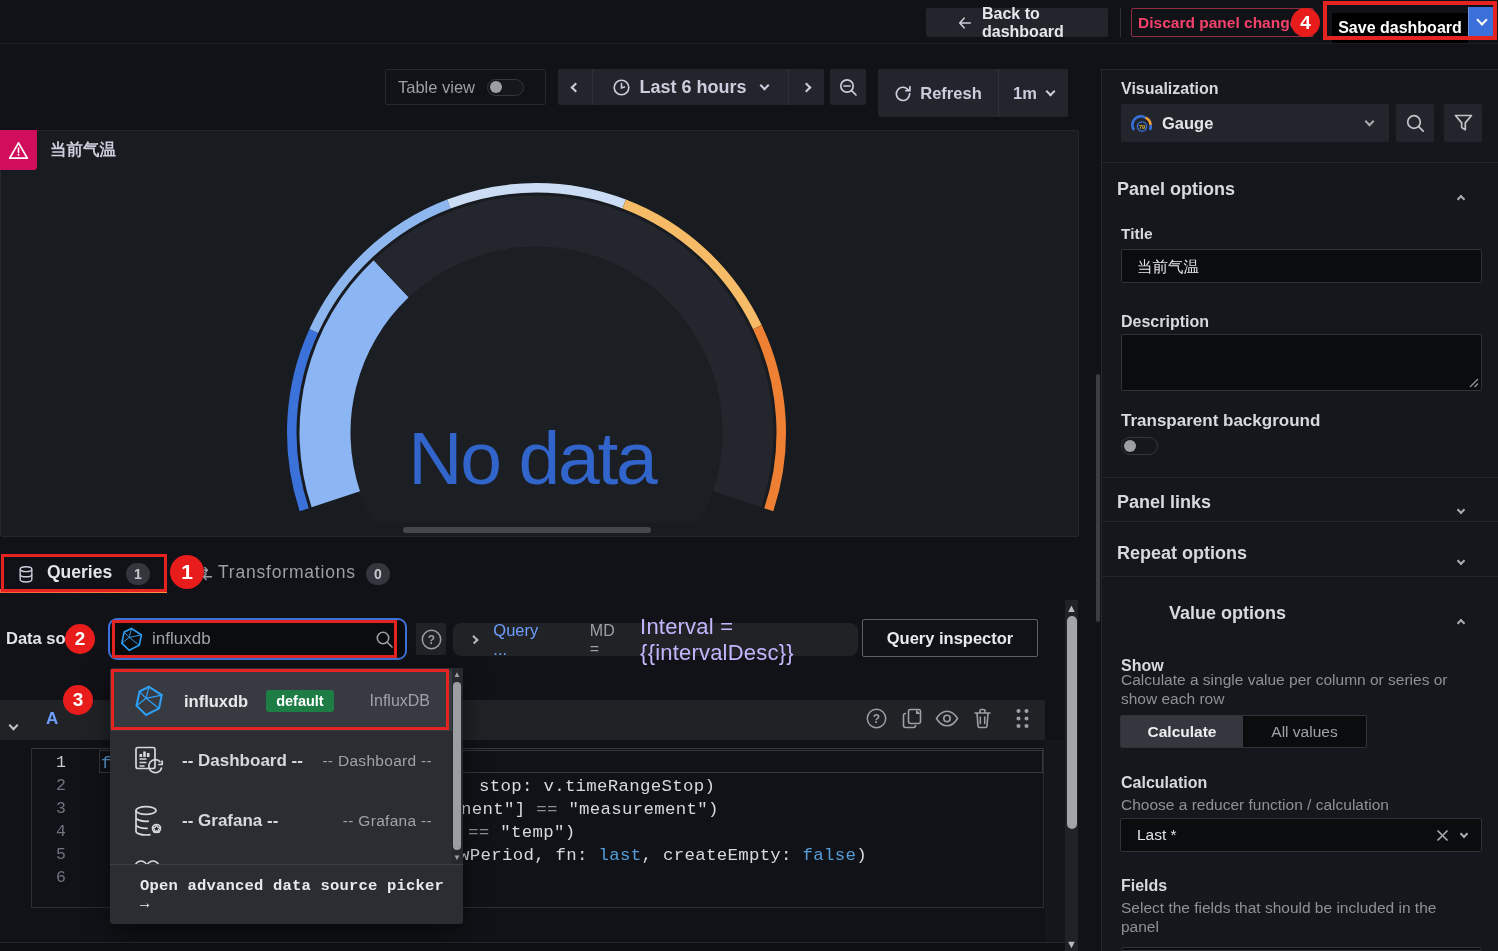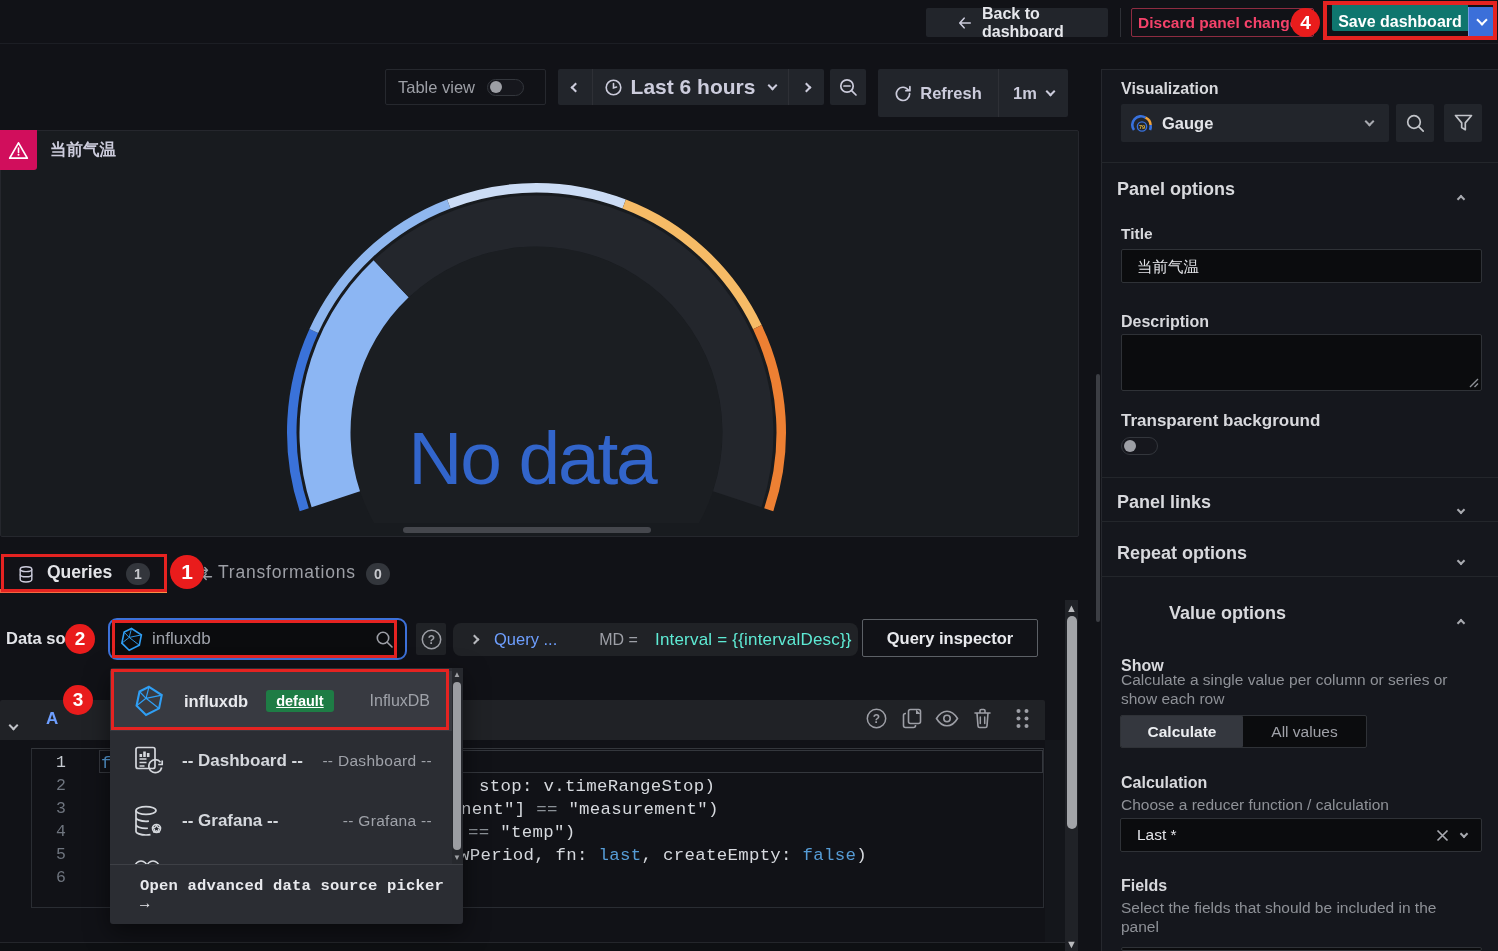--- a/index.html
+++ b/index.html
@@ -30,21 +30,21 @@
 <div class="abs btn" style="left:926px;top:8px;width:182px;height:29px;padding-left:32px;">
  <svg width="16" height="14" viewBox="0 0 16 14" style="margin-right:10px">
       <path d="M7 1.5L2 7l5 5.5M2.5 7H14" stroke="#ccccdc" stroke-width="1.8" fill="none" stroke-linecap="round" stroke-linejoin="round"></path>
     </svg>
  <span style="font-size:16px;font-weight:600;color:#e6e7ec;">Back to dashboard</span>
   </div>
 <div class="abs" style="left:1120px;top:8px;width:1px;height:29px;background:#2e3036;"></div>
 <div class="abs" style="left:1131px;top:8px;width:183px;height:29px;border:1px solid rgba(245,66,100,0.55);border-radius:2px;display:flex;align-items:center;justify-content:center;">
  <span style="font-size:15.5px;font-weight:600;color:#f5426a;">Discard panel changes</span>
   </div>
-<div class="abs" style="left:1332px;top:1px;width:136px;height:30px;background:#0f766e;border-radius:2px 0 0 2px;display:flex;align-items:flex-end;justify-content:center;">
+<div class="abs" style="left:1332px;top:13px;width:136px;height:30px;background:#000000;border-radius:2px 0 0 2px;display:flex;align-items:center;justify-content:center;">
  <span style="font-size:16px;font-weight:600;color:#fff;">Save dashboard</span>
   </div>
 <div class="abs" style="left:1468px;top:7px;width:26px;height:30px;background:#3b6fd9;border-left:1px solid rgba(255,255,255,0.28);border-radius:0 2px 2px 0;display:flex;align-items:center;justify-content:center;">
  <span class="chev down" style="border-color:#fff;width:8px;height:8px;margin-top:-4px;"></span>
   </div>
 <div class="redrect" style="left:1323px;top:1px;width:174px;height:39px;border-width:4px;"></div>
 <div class="redcirc" style="left:1291px;top:8px;width:29px;height:29px;font-size:19px;">4</div>
 
 <div class="abs" style="left:385px;top:69px;width:161px;height:36px;border:1px solid #26282e;border-radius:2px;display:flex;align-items:center;">
  <span style="font-size:16.5px;color:#9d9fa6;margin-left:12px;">Table view</span>
@@ -55,21 +55,21 @@
 <div class="abs row" style="left:558px;top:69px;width:266px;height:36px;background:#22252b;border-radius:2px;">
  <div style="width:34px;display:flex;justify-content:center;">
       <span class="chev left" style="width:7px;height:7px;border-color:#ccccdc;"></span>
     </div>
  <div class="seg-div"></div>
  <div class="row" style="flex:1;justify-content:center;">
   <svg width="17" height="17" viewBox="0 0 17 17">
         <circle cx="8.5" cy="8.5" r="7.3" stroke="#ccccdc" stroke-width="1.6" fill="none"></circle>
         <path d="M8.5 4.5V9l3-1" stroke="#ccccdc" stroke-width="1.6" fill="none" stroke-linecap="round"></path>
       </svg>
-  <span style="font-size:21px;font-weight:600;color:#ccccdc;margin:0 14px 0 9px;">Last 6 hours</span>
+  <span style="font-size:18px;font-weight:600;color:#ccccdc;margin:0 14px 0 9px;">Last 6 hours</span>
   <span class="chev down" style="width:7px;height:7px;margin-top:-3px;border-color:#ccccdc;"></span>
  </div>
  <div class="seg-div"></div>
  <div style="width:35px;display:flex;justify-content:center;">
       <span class="chev right" style="width:7px;height:7px;border-color:#ccccdc;"></span>
     </div>
 </div>
 <div class="abs btn" style="left:830px;top:69px;width:36px;height:36px;">
  <svg width="19" height="19" viewBox="0 0 19 19">
       <circle cx="8" cy="8" r="6.2" stroke="#ccccdc" stroke-width="1.7" fill="none"></circle>
@@ -151,21 +151,21 @@
 <div class="abs btn" style="left:416px;top:623px;width:30px;height:32px;background:#202226;">
  <svg width="21" height="21" viewBox="0 0 21 21">
       <circle cx="10.5" cy="10.5" r="9.2" stroke="#9d9fa6" stroke-width="1.5" fill="none"></circle>
       <text x="10.5" y="15" text-anchor="middle" font-size="12" font-weight="700" fill="#9d9fa6" font-family="Liberation Sans">?</text>
     </svg>
   </div>
 <div class="abs row" style="left:453px;top:623px;width:405px;height:33px;background:#202226;border-radius:8px;">
  <span class="chev right" style="width:7px;height:7px;border-color:#b6b8bd;margin-left:18px;"></span>
  <span style="font-size:16.5px;color:#6e9fff;margin-left:16px;">Query ...</span>
  <span style="font-size:16px;color:#9d9fa6;margin-left:42px;">MD =</span>
- <span style="font-size:17px;color:#5eead4;margin-left:17px;letter-spacing:0.2px;">Interval = {{intervalDesc}}</span>
+ <span style="font-size:22px;color:#c4b5fd;margin-left:17px;letter-spacing:0.2px;">Interval = {{intervalDesc}}</span>
 </div>
 <div class="abs" style="left:862px;top:619px;width:176px;height:38px;border:1px solid #5c6066;border-radius:2px;display:flex;align-items:center;justify-content:center;">
  <span style="font-size:16.5px;font-weight:700;color:#e8e9ed;">Query inspector</span>
   </div>
 
 <div class="abs" style="left:1045px;top:740px;width:20px;height:211px;background:#14161b;"></div>
 <div class="abs" style="left:0;top:942px;width:1078px;height:1px;background:#24262b;"></div>
 <div class="abs" style="left:0;top:943px;width:1065px;height:8px;background:#0e1013;"></div>
 <div class="abs" style="left:1065px;top:600px;width:13px;height:351px;background:#202227;"></div>
 <div class="abs" style="left:1066px;top:603px;width:12px;height:11px;color:#b9babd;font-size:11px;line-height:11px;">▲</div>
@@ -226,21 +226,21 @@
 <div class="abs" style="left:110px;top:668px;width:353px;height:256px;background:#2b2d33;border-radius:3px;box-shadow:0 8px 24px rgba(0,0,0,0.5);"></div>
 <div class="abs" style="left:110px;top:671px;width:342px;height:60px;background:#383a41;"></div>
 <div class="abs row" style="left:110px;top:671px;width:342px;height:60px;">
  <svg width="30" height="32" viewBox="0 0 100 108" style="margin-left:24px;">
   <g fill="none" stroke="#2f9ff5" stroke-width="7">
         <path d="M50 6 L93 34 L84 79 L40 101 L8 70 L18 22 Z"></path>
         <path d="M50 6 L40 45 L84 79 M40 45 L8 70 M18 22 L40 45 M40 45 L93 34" stroke-width="4"></path>
       </g>
     </svg>
  <span style="font-size:16.5px;font-weight:700;color:#e8e9ed;margin-left:20px;">influxdb</span>
- <span style="background:#1e7c45;color:#fff;font-size:14.5px;font-weight:700;border-radius:3px;padding:3px 10px;margin-left:18px;text-decoration:underline;">default</span>
+ <span style="background:#1e7c45;color:#fff;font-size:14.5px;font-weight:700;border-radius:3px;padding:3px 10px;margin-left:18px;">default</span>
  <span style="font-size:16px;color:#9fa2a9;margin-left:auto;margin-right:22px;">InfluxDB</span>
 </div>
 <div class="redrect" style="left:111px;top:669px;width:338px;height:61px;"></div>
 <div class="abs row" style="left:110px;top:731px;width:342px;height:60px;">
  <svg width="32" height="32" viewBox="0 0 32 32" style="margin-left:23px;">
   <g fill="none" stroke="#d5d8dd" stroke-width="1.7">
         <rect x="3" y="2.5" width="19" height="21" rx="2"></rect>
         <path d="M6.5 14h7M6.5 17.5h7M6.5 21h5" stroke-width="1.4"></path>
         <rect x="6.5" y="9" width="2.6" height="3" fill="#d5d8dd" stroke="none"></rect>
         <rect x="10.2" y="6.5" width="2.6" height="5.5" fill="#d5d8dd" stroke="none"></rect>

